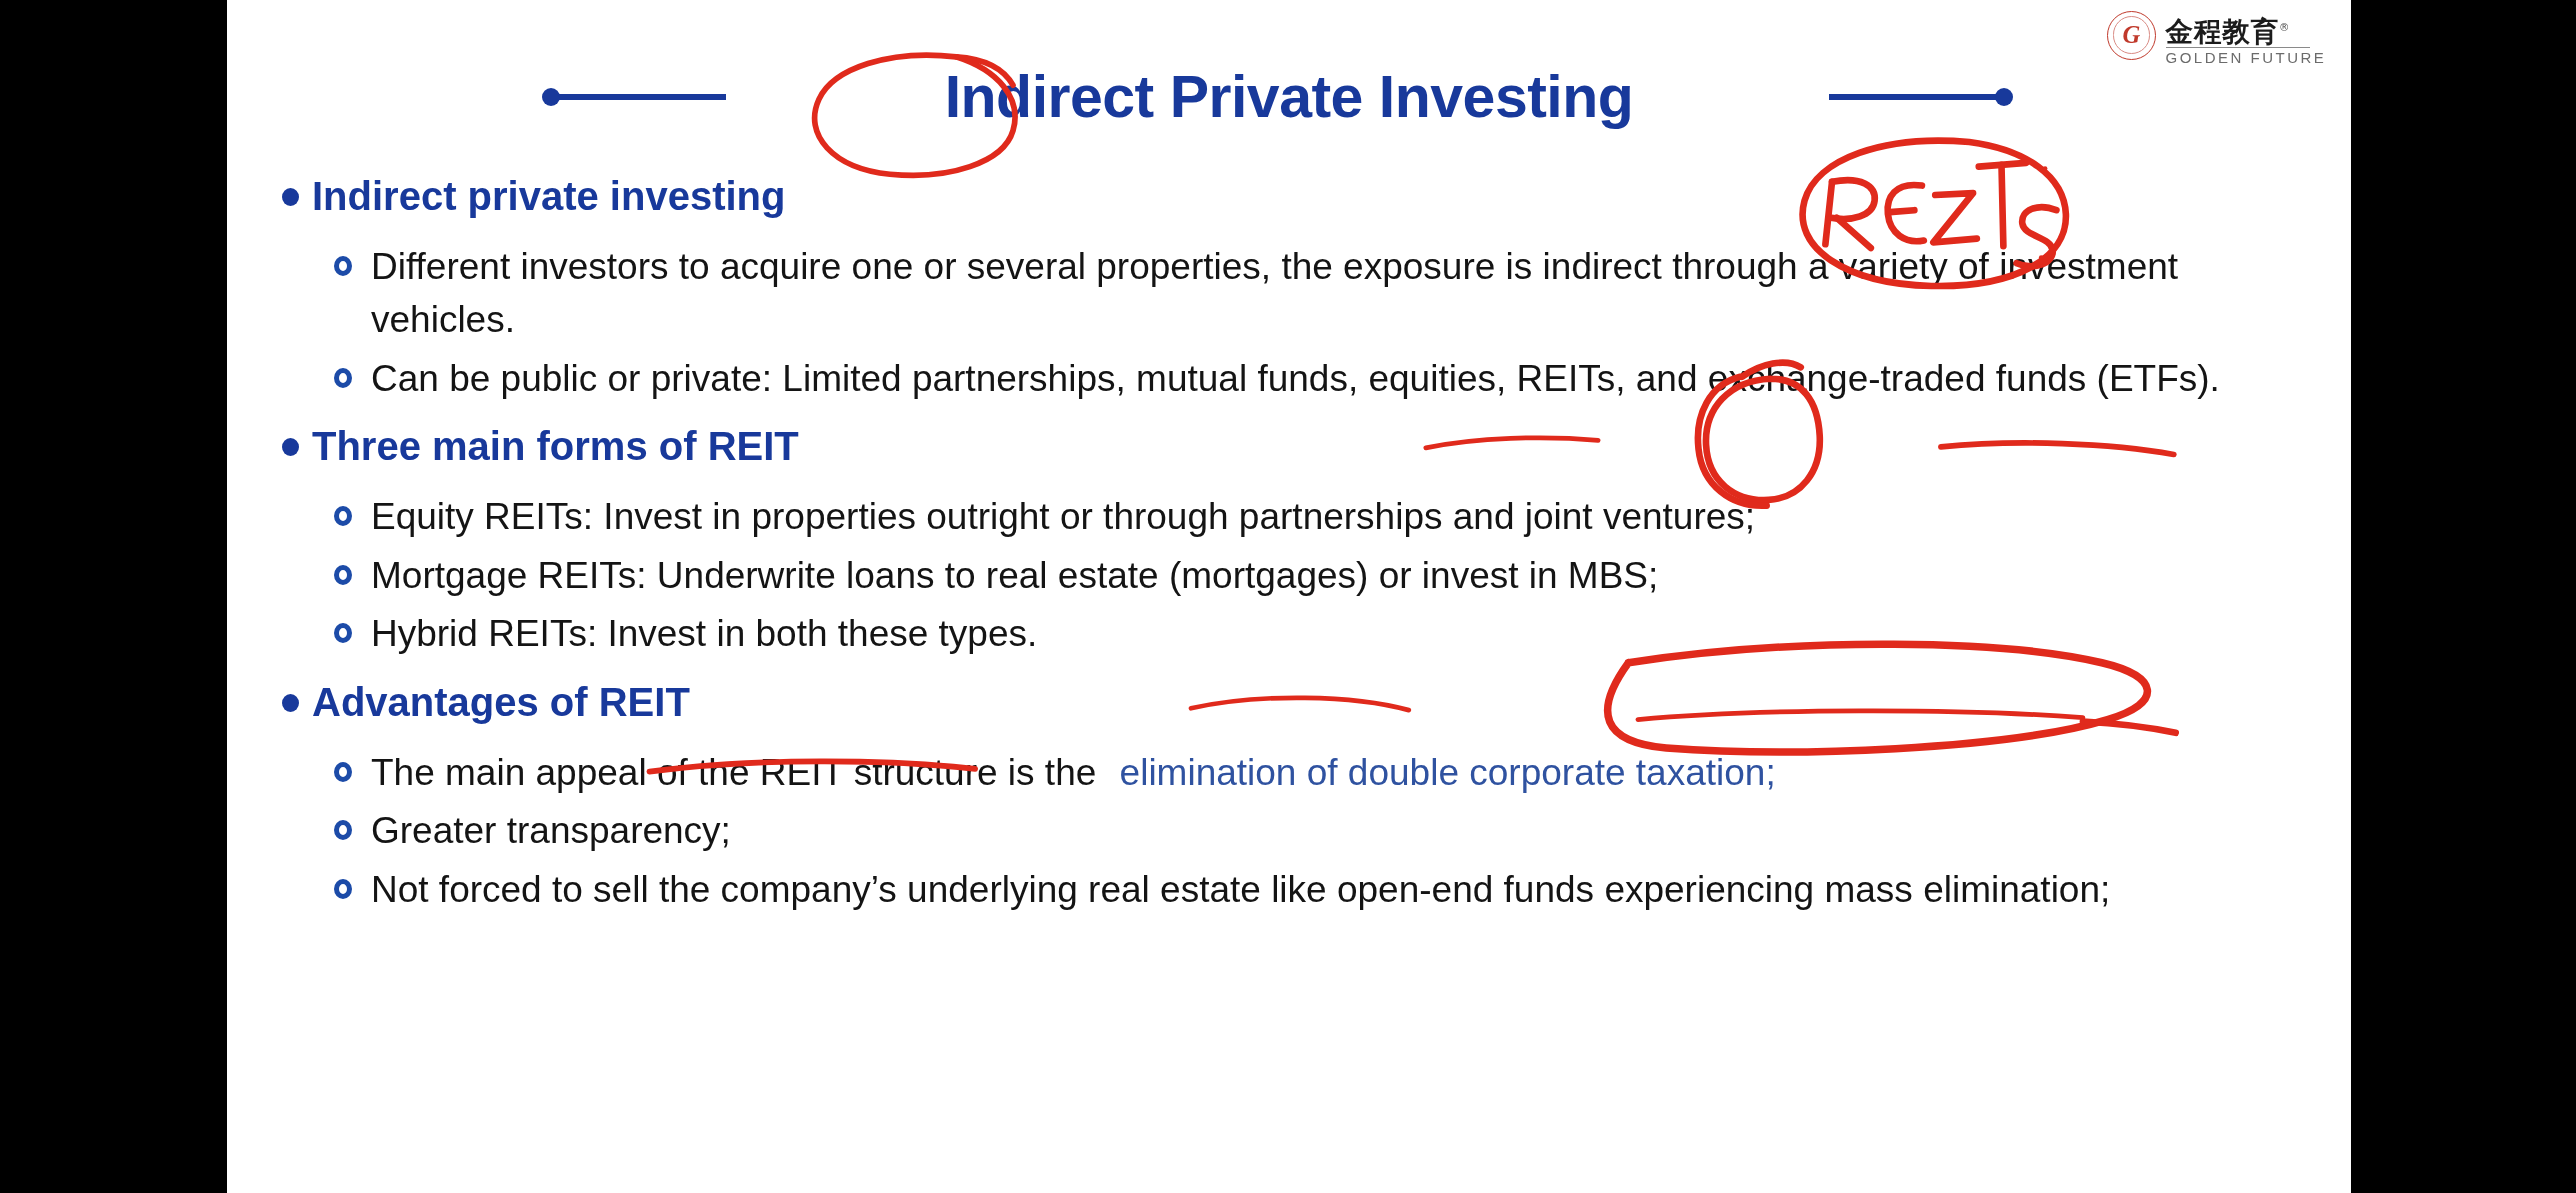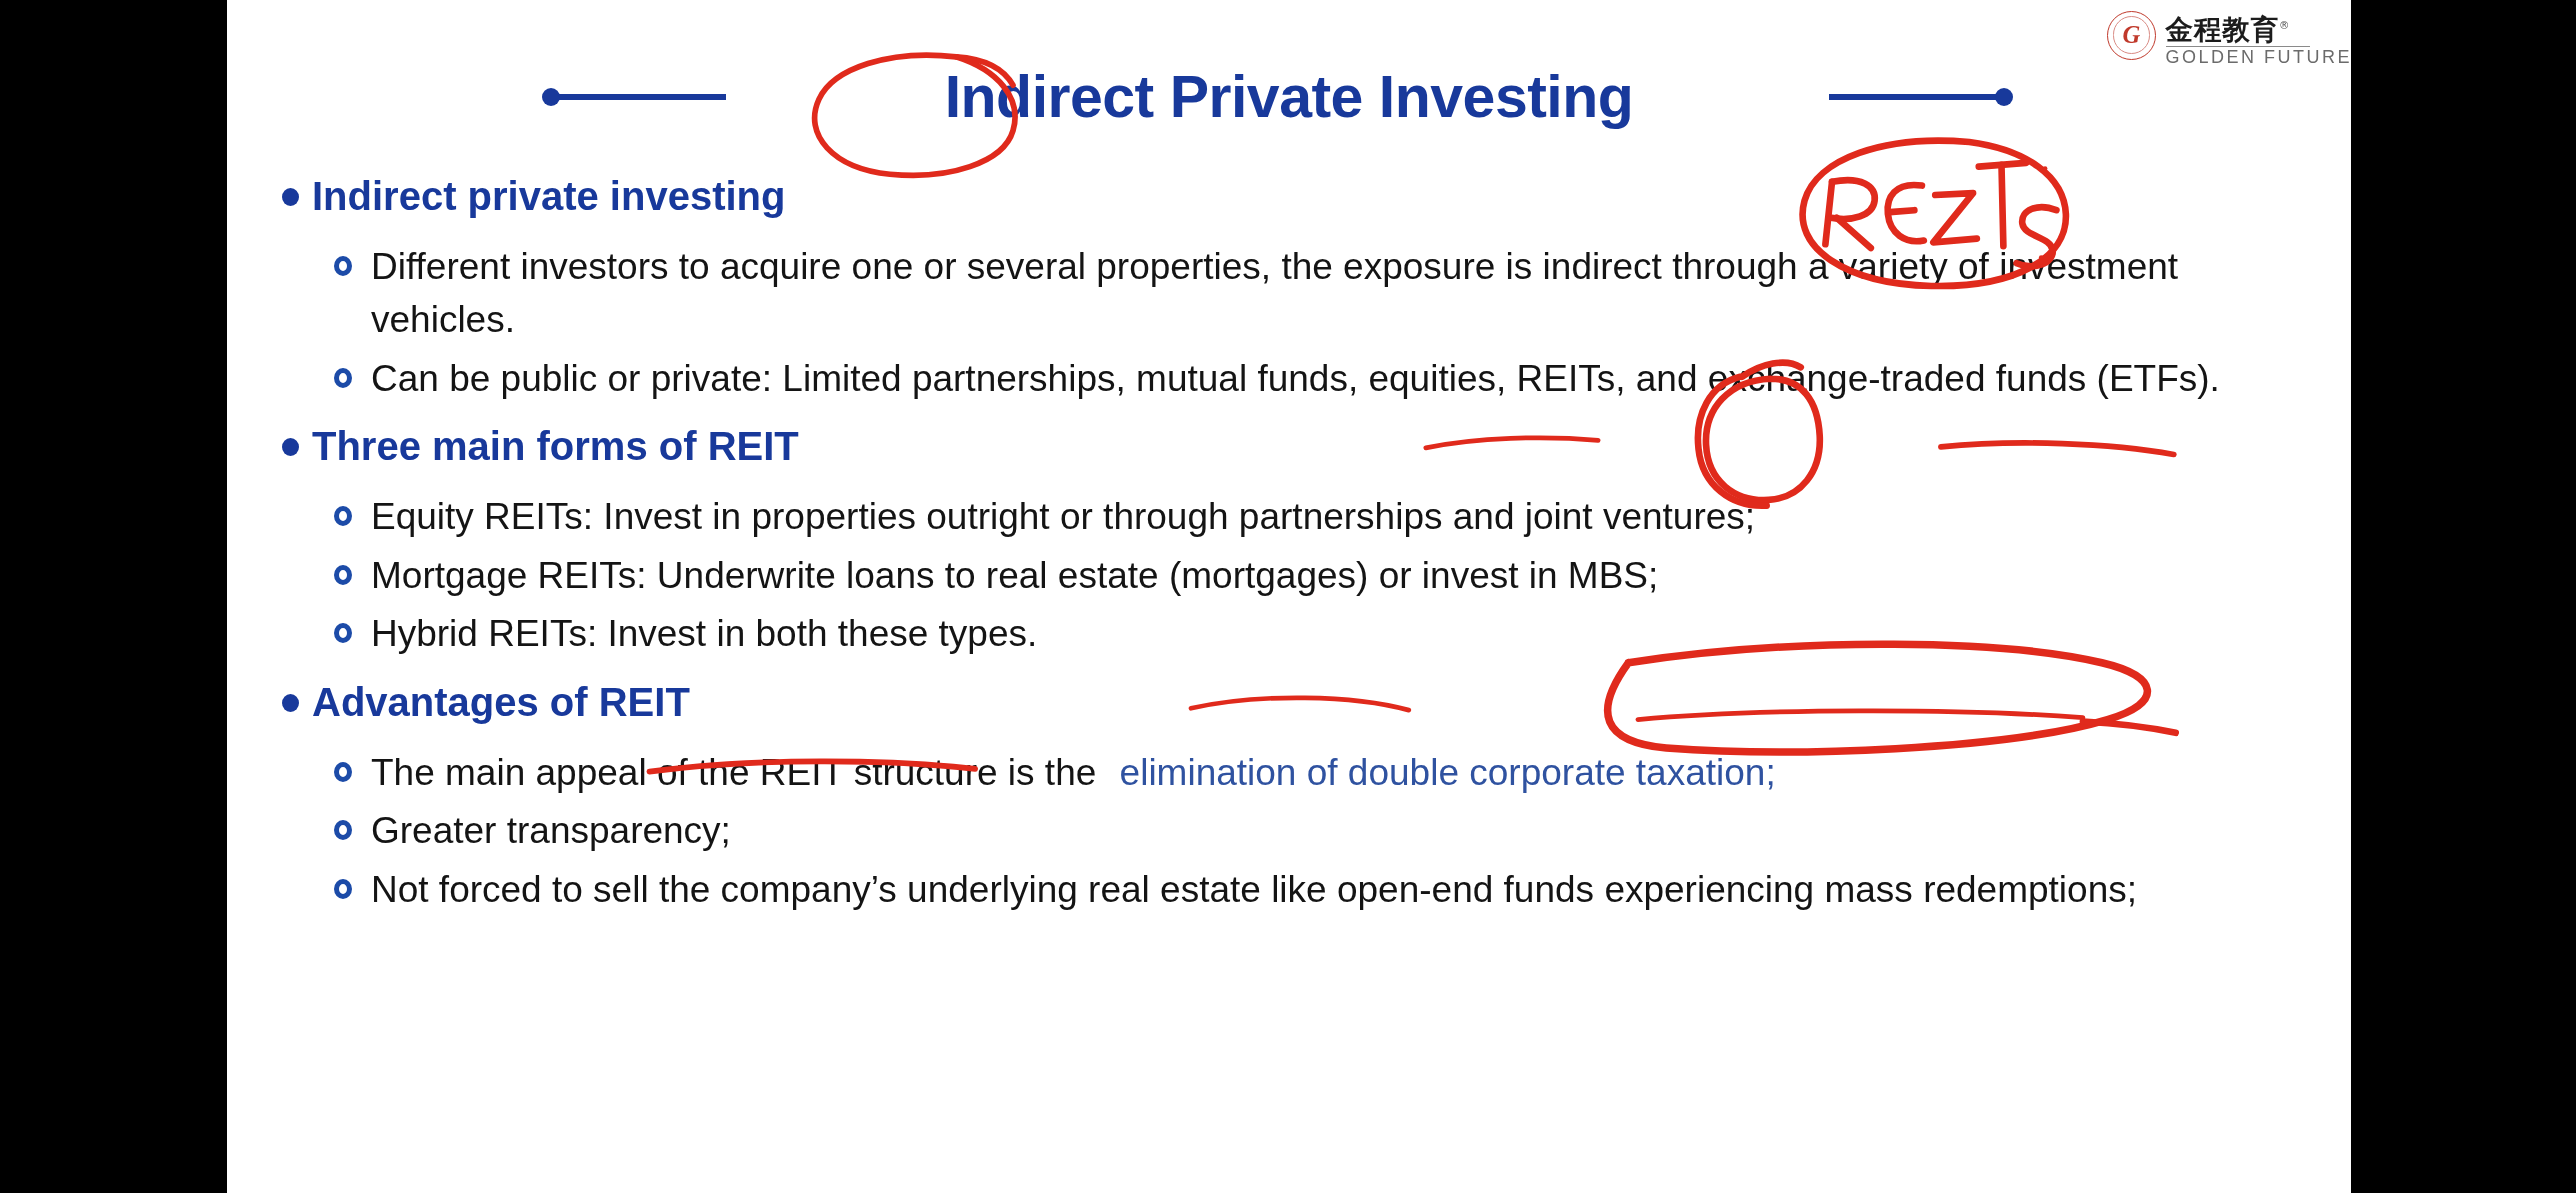--- a/index.html
+++ b/index.html
@@ -105,21 +105,21 @@
     color: #555;
   }
   #logo .rule {
     height: 0.9px;
     background: #8a8a8a;
     margin: 1.9px 0 1.9px 0;
     width: 144px;
   }
   #logo .en {
     font-family: "Liberation Sans", sans-serif;
-    font-size: 18px;
+    font-size: 15px;
     color: #6b6b6b;
     letter-spacing: 2.5px;
     white-space: nowrap;
   }
 
   
   #title-row {
     position: absolute;
     left: 0;
     top: 59px;
@@ -306,21 +306,21 @@
       <div class="lvl2">
         <span class="b2"></span>
         <span>The main appeal of the REIT structure is the </span><span class="accent-blue">elimination of double corporate taxation;</span>
       </div>
       <div class="lvl2">
         <span class="b2"></span>
         <span>Greater transparency;</span>
       </div>
       <div class="lvl2">
         <span class="b2"></span>
-        <span>Not forced to sell the company’s underlying real estate like open-end funds experiencing mass redemptions;</span>
+        <span>Not forced to sell the company’s underlying real estate like open-end funds experiencing mass elimination;</span>
       </div>
 
     </div>
 
     <svg id="ink" viewBox="0 0 2243 1260">
       <g fill="none" stroke="#e02a1c" stroke-linecap="round" stroke-linejoin="round">
 
         <path d="M 770 60 C 700 52 640 72 625 105 C 608 142 640 178 700 184 C 762 190 820 172 830 138 C 840 104 814 74 770 60" stroke-width="6"></path>
         <path d="M 770 60 C 800 62 820 72 830 90" stroke-width="6"></path>
 

